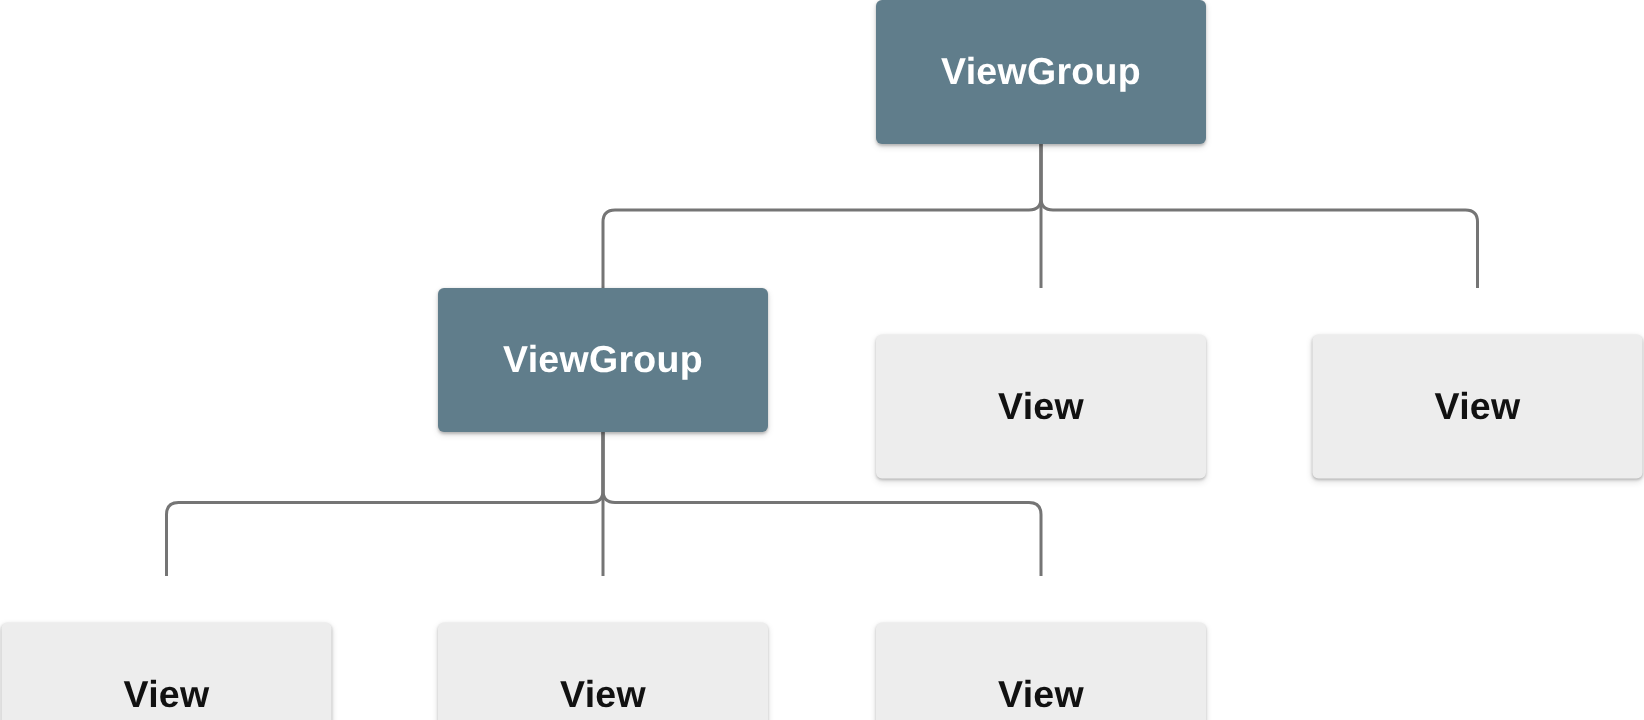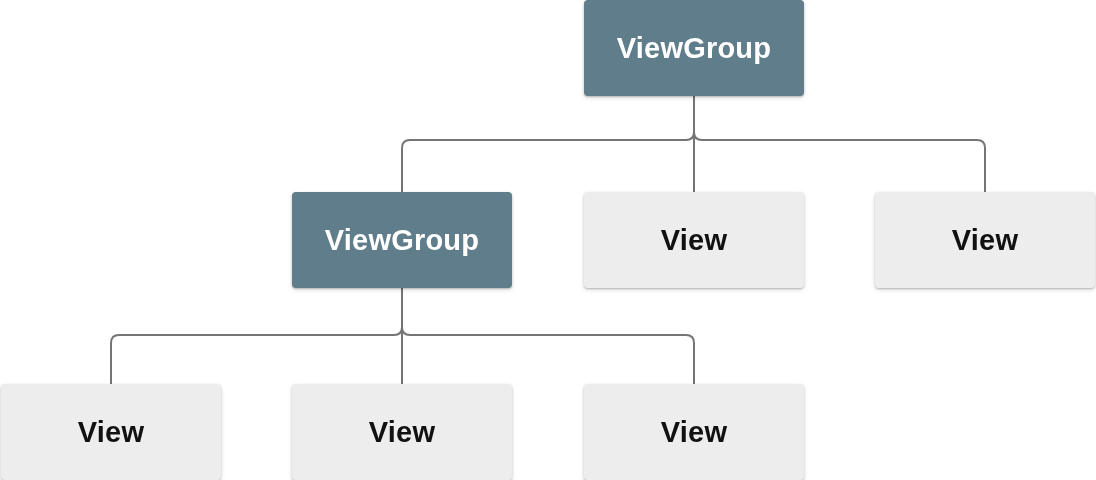--- a/index.html
+++ b/index.html
@@ -29,33 +29,34 @@
     stroke-width: 2;
   }
   .node {
     position: absolute;
     width: 220px;
     height: 96px;
     border-radius: 4px;
     display: flex;
     align-items: center;
     justify-content: center;
-    font-size: 29px;
+    font-size: 25px;
     font-weight: 700;
     letter-spacing: 0.2px;
     box-shadow: 0 1px 2px rgba(0,0,0,0.22), 0 2px 5px rgba(0,0,0,0.12);
     box-sizing: border-box;
   }
   .node.viewgroup {
     background: var(--group-fill, #607d8b);
     color: var(--group-text, #ffffff);
   }
   .node.view {
     background: var(--leaf-fill, #ededed);
     color: var(--leaf-text, #111111);
+    margin-top: 31px;
   }
   
   .pos-root        { left: 584px; top: 0px;   }
   .pos-child1      { left: 292px; top: 192px; }
   .pos-child2      { left: 584px; top: 192px; }
   .pos-child3      { left: 875px; top: 192px; }
   .pos-grandchild1 { left: 1px;   top: 384px; }
   .pos-grandchild2 { left: 292px; top: 384px; }
   .pos-grandchild3 { left: 584px; top: 384px; }
 </style>

